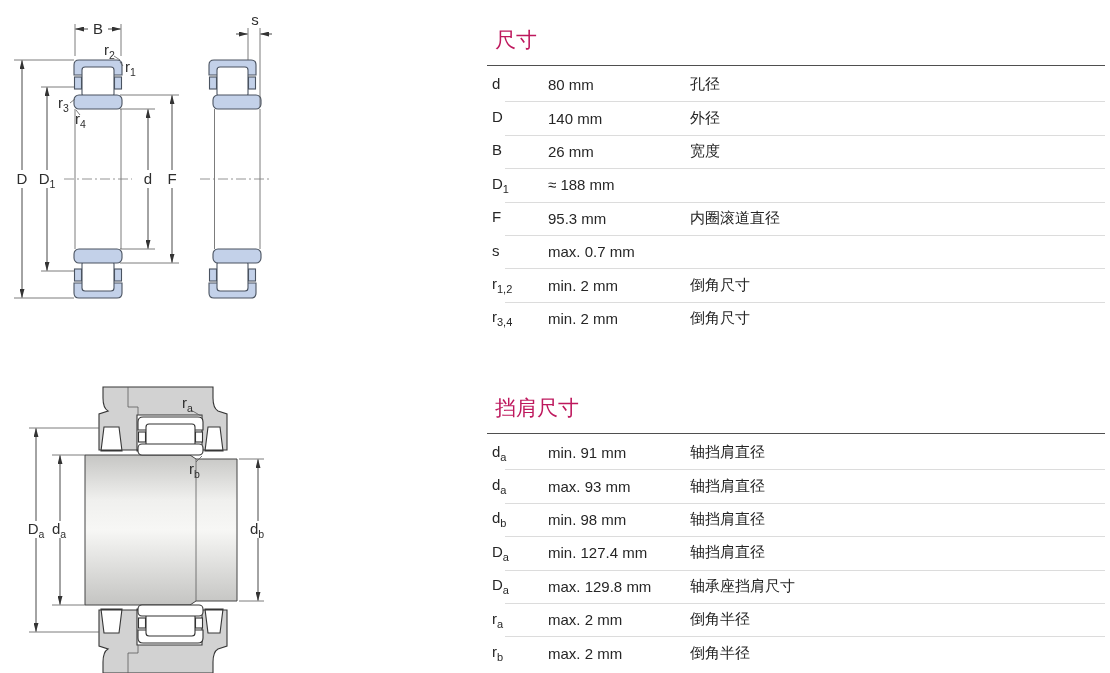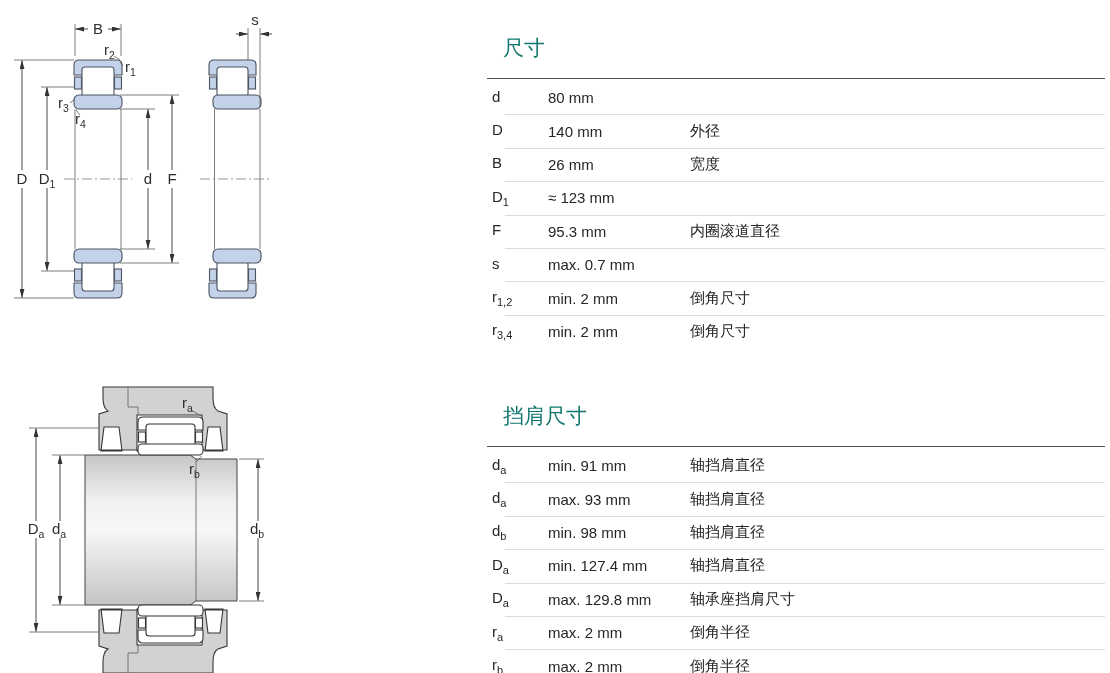--- a/index.html
+++ b/index.html
@@ -23,21 +23,21 @@
   .dim{stroke:#333333;stroke-width:0.9;fill:none;}
   .cline{stroke:#7a7a7a;stroke-width:0.8;fill:none;stroke-dasharray:10 3 2 3;}
   .dlbl{font-family:"Liberation Sans","DejaVu Sans",sans-serif;font-size:15px;fill:#2e2e2e;}
   .ds{font-size:10.5px;}
   .lblbg{fill:#ffffff;}
 
   
   .spec-table{position:absolute;left:487px;width:618px;}
   #sec-dims{top:18px;}
   #sec-abutment{top:386px;}
-  .sec-title{font-size:21px;line-height:28px;font-weight:400;color:#0f766e;margin:16px;}
+  .sec-title{font-size:21px;line-height:28px;font-weight:400;color:#be185d;margin:8px;}
   .title-rule{height:1px;background:#4f4f4f;margin-top:11px;}
   .rows{margin-top:2px;}
   .row{display:grid;grid-template-columns:61px 142px 1fr;align-items:center;
        height:33.4px;position:relative;font-size:15px;}
   .row + .row::before{content:"";position:absolute;left:18px;right:0;top:0;height:1px;background:#dcdcdc;}
   .c-sym{padding-left:5px;}
   .c-sym sub{font-size:11px;}
 </style>
 </head>
 <body>
@@ -219,34 +219,35 @@
     </g>
   </svg>
 
   <div class="spec-table" id="sec-dims">
     <h2 class="sec-title">尺寸</h2>
     <div class="title-rule"></div>
     <div class="rows">
       <div class="row">
         <div class="c-sym"><span>d</span><sub></sub></div>
         <div class="c-val">80 mm</div>
+        <div class="c-desc">孔径</div>
       </div>
       <div class="row">
         <div class="c-sym"><span>D</span><sub></sub></div>
         <div class="c-val">140 mm</div>
         <div class="c-desc">外径</div>
       </div>
       <div class="row">
         <div class="c-sym"><span>B</span><sub></sub></div>
         <div class="c-val">26 mm</div>
         <div class="c-desc">宽度</div>
       </div>
       <div class="row">
         <div class="c-sym"><span>D</span><sub>1</sub></div>
-        <div class="c-val">≈ 123 mm</div>
+        <div class="c-val">≈ 188 mm</div>
       </div>
       <div class="row">
         <div class="c-sym"><span>F</span><sub></sub></div>
         <div class="c-val">95.3 mm</div>
         <div class="c-desc">内圈滚道直径</div>
       </div>
       <div class="row">
         <div class="c-sym"><span>s</span><sub></sub></div>
         <div class="c-val">max. 0.7 mm</div>
       </div>

